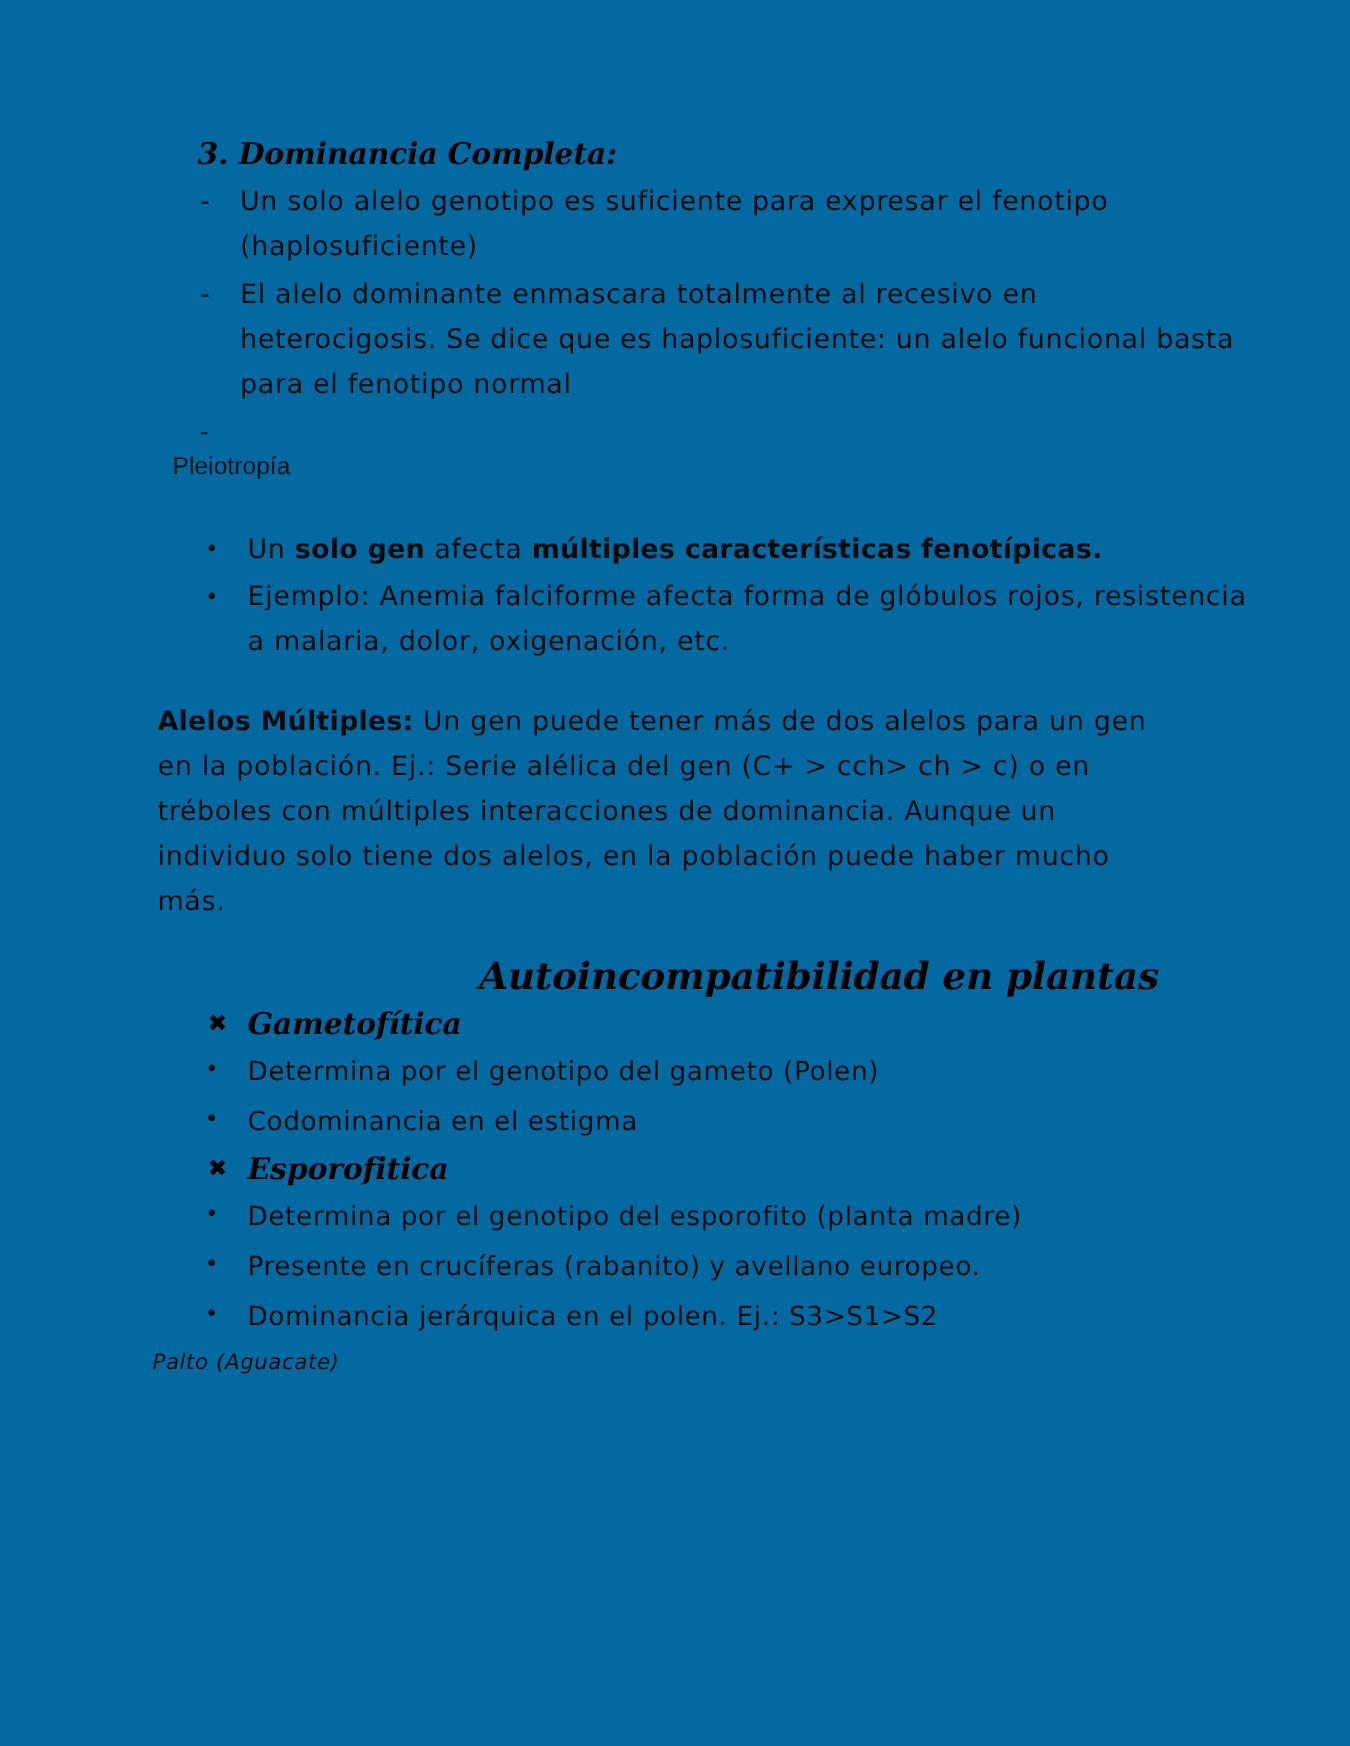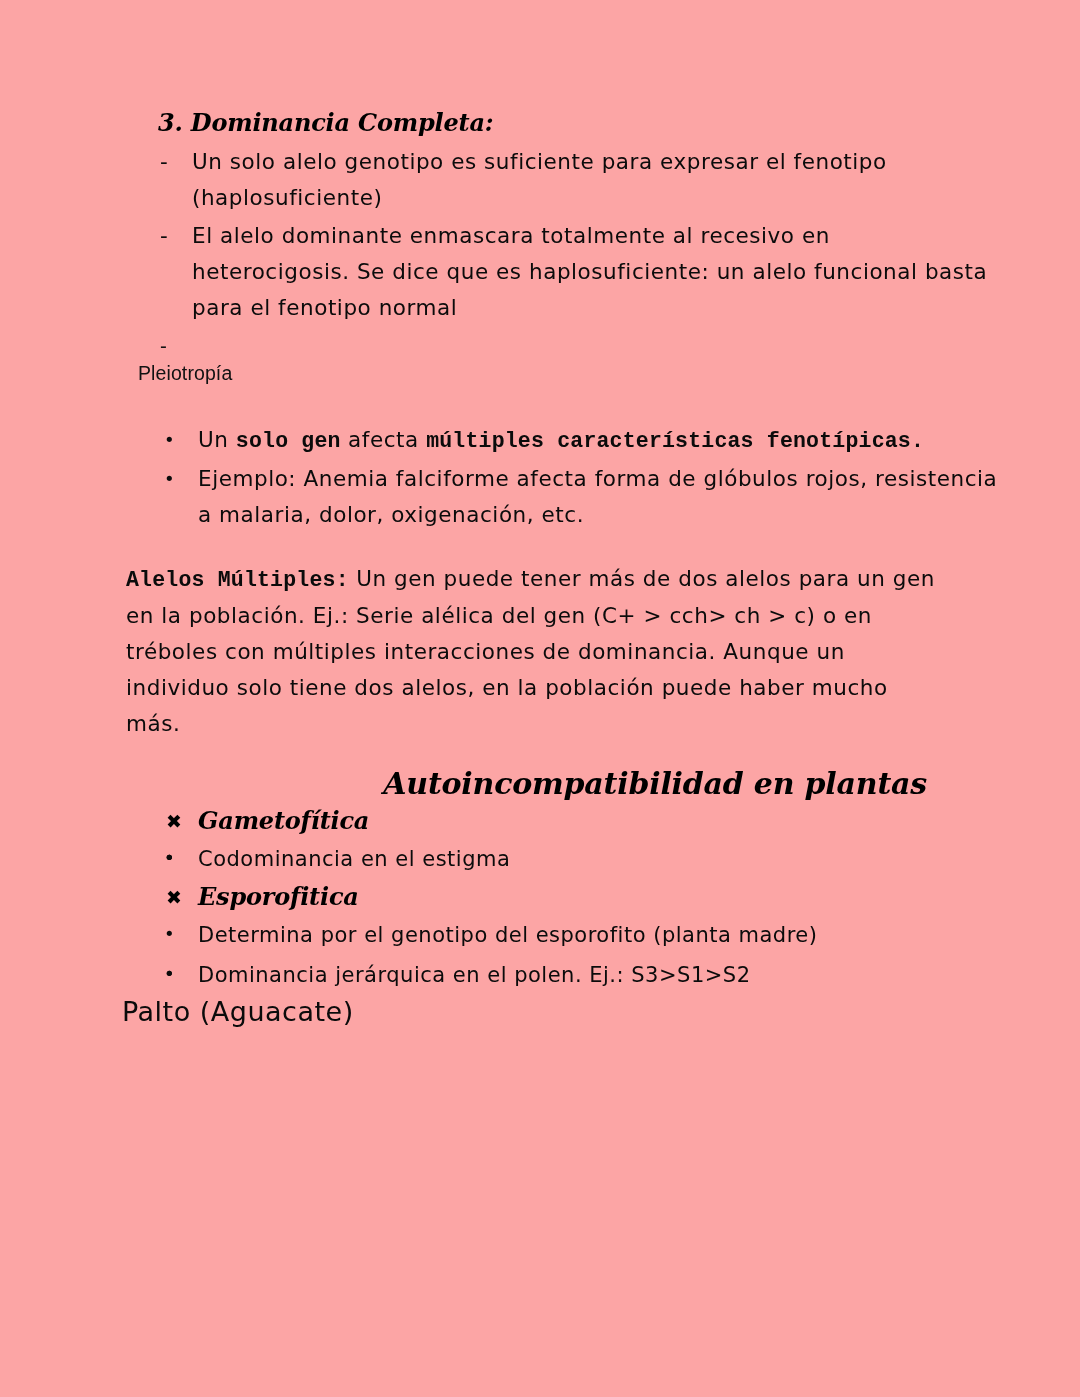--- a/index.html
+++ b/index.html
@@ -17,21 +17,21 @@
     color: #000000;
     -webkit-font-smoothing: antialiased;
   }
 
   .page {
     position: absolute;
     left: 0;
     top: 0;
     width: 1080px;
     height: 1397px;
-    background: #fca5a5;
+    background: #0369a1;
   }
 
   .content {
     position: absolute;
     left: 122px;
     top: 108px;
     width: 845px;
   }
 
   
@@ -40,21 +40,20 @@
     font-family: "DejaVu Sans", sans-serif;
     font-size: 21.5px;
     line-height: 36px;
     letter-spacing: 0.55px;
     font-weight: 400;
     color: #0b0b0b;
   }
   .hand b, .hand .b {
     font-weight: 700;
     letter-spacing: 0.2px;
-    font-family: Liberation Mono, monospace;
   }
 
   
   .plain {
     font-family: "Liberation Sans", sans-serif;
     font-size: 20.5px;
     line-height: 36px;
     letter-spacing: 0.1px;
     font-weight: 400;
     color: #121212;
@@ -159,23 +158,24 @@
   }
 
   .bullet-hand {
     font-size: 21px;
     line-height: 38px;
     letter-spacing: 0.5px;
   }
 
   .tail-label {
     margin: 0;
-    font-size: 27px;
+    font-size: 17px;
     line-height: 32px;
     letter-spacing: 0.5px;
+    font-style: italic;
   }
 </style>
 </head>
 <body>
 
 <div class="page">
   <div class="content">
 
     <h3 class="script h-numbered">3. Dominancia Completa:</h3>
 
@@ -221,20 +221,21 @@
     <h2 class="script center-head">Autoincompatibilidad en plantas</h2>
 
 
     <ul class="dots">
       <li class="row cross script sub-head">
         <span class="marker">✖</span>
         <span>Gametofítica</span>
       </li>
       <li class="row dot hand bullet-hand">
         <span class="marker">•</span>
+        <span>Determina por el genotipo del gameto (Polen)</span>
       </li>
       <li class="row dot hand bullet-hand">
         <span class="marker">•</span>
       </li>
       <li class="row dot hand bullet-hand">
         <span class="marker">•</span>
         <span>Codominancia en el estigma</span>
       </li>
     </ul>
 
@@ -242,20 +243,21 @@
       <li class="row cross script sub-head">
         <span class="marker">✖</span>
         <span>Esporofitica</span>
       </li>
       <li class="row dot hand bullet-hand">
         <span class="marker">•</span>
         <span>Determina por el genotipo del esporofito (planta madre)</span>
       </li>
       <li class="row dot hand bullet-hand">
         <span class="marker">•</span>
+        <span>Presente en crucíferas (rabanito) y avellano europeo.</span>
       </li>
       <li class="row dot hand bullet-hand">
         <span class="marker">•</span>
         <span>Dominancia jerárquica en el polen. Ej.: S3&gt;S1&gt;S2</span>
       </li>
     </ul>
 
     <p class="hand tail-label">Palto (Aguacate)</p>
 
   </div>

